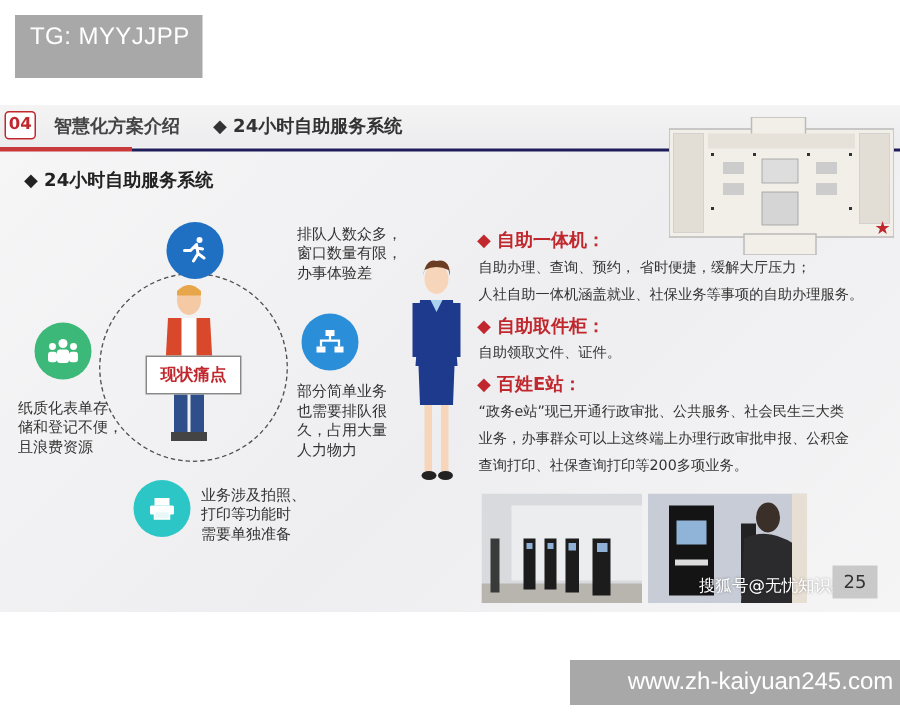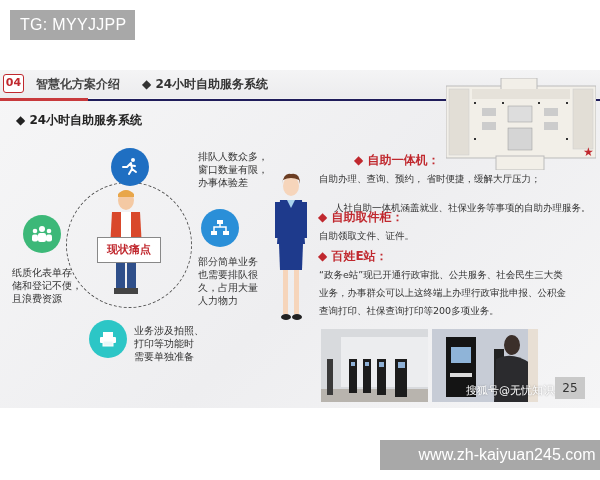--- a/index.html
+++ b/index.html
@@ -1,20 +1,20 @@
 <!DOCTYPE html>
 <html><head>
 <meta charset="utf-8">
 <style>
   * { box-sizing: border-box; margin: 0; padding: 0; }
   html, body { width: 600px; height: 480px; background: #ffffff; overflow: hidden; }
   body { position: relative; font-family: "DejaVu Sans", "Liberation Sans", sans-serif; }
 
   .wm-top {
-    position: absolute; left: 10px; top: 10px; width: 125px; height: 30px;
+    position: absolute; left: 10px; top: 10px; width: 125px; height: 42px;
     background: #a8a8a8; color: #ffffff; font-family: "Liberation Sans", sans-serif;
     font-size: 16px; line-height: 30px; padding-left: 10px; letter-spacing: 0.3px;
   }
   .wm-bottom {
     position: absolute; left: 380px; top: 440px; width: 254px; height: 30px;
     background: #a8a8a8; color: #ffffff; font-family: "Liberation Sans", sans-serif;
     font-size: 16px; line-height: 30px; text-align: center;
   }
 
   .slide {
@@ -198,23 +198,23 @@
     <path d="M15 28 L19 36 L23 28 Z" fill="#a9d3ee"></path>
     <rect x="3" y="30" width="5" height="36" fill="#1e3a8c"></rect>
     <rect x="30" y="30" width="5" height="36" fill="#1e3a8c"></rect>
     <path d="M7 72 L31 72 L30 98 L8 98 Z" fill="#1e3a8c"></path>
     <rect x="11" y="98" width="5" height="44" fill="#f6d5bb"></rect>
     <rect x="22" y="98" width="5" height="44" fill="#f6d5bb"></rect>
     <ellipse cx="14" cy="145" rx="5" ry="3" fill="#222"></ellipse>
     <ellipse cx="25" cy="145" rx="5" ry="3" fill="#222"></ellipse>
   </svg>
 
-  <div class="bul-head" style="left:318px; top:82px;margin-left:36px;">◆ 自助一体机：</div>
+  <div class="bul-head" style="left:318px; top:82px;">◆ 自助一体机：</div>
   <div class="bul-text" style="left:319px; top:100px;">自助办理、查询、预约， 省时便捷，缓解大厅压力；</div>
-  <div class="bul-text" style="left:334px; top:118px;margin-top:11px;">人社自助一体机涵盖就业、社保业务等事项的自助办理服务。</div>
+  <div class="bul-text" style="left:319px; top:118px;">人社自助一体机涵盖就业、社保业务等事项的自助办理服务。</div>
 
   <div class="bul-head" style="left:318px; top:139px;">◆ 自助取件柜：</div>
   <div class="bul-text" style="left:319px; top:157px;">自助领取文件、证件。</div>
 
   <div class="bul-head" style="left:318px; top:178px;">◆ 百姓E站：</div>
   <div class="bul-text" style="left:319px; top:214px;">业务，办事群众可以上这终端上办理行政审批申报、公积金</div>
   <div class="bul-text" style="left:319px; top:196px;">“政务e站”现已开通行政审批、公共服务、社会民生三大类</div>
   <div class="bul-text" style="left:319px; top:232px;">查询打印、社保查询打印等200多项业务。</div>
 
   <svg class="photo" style="left:321px; top:259px; width:107px; height:73px;" viewBox="0 0 107 73">

